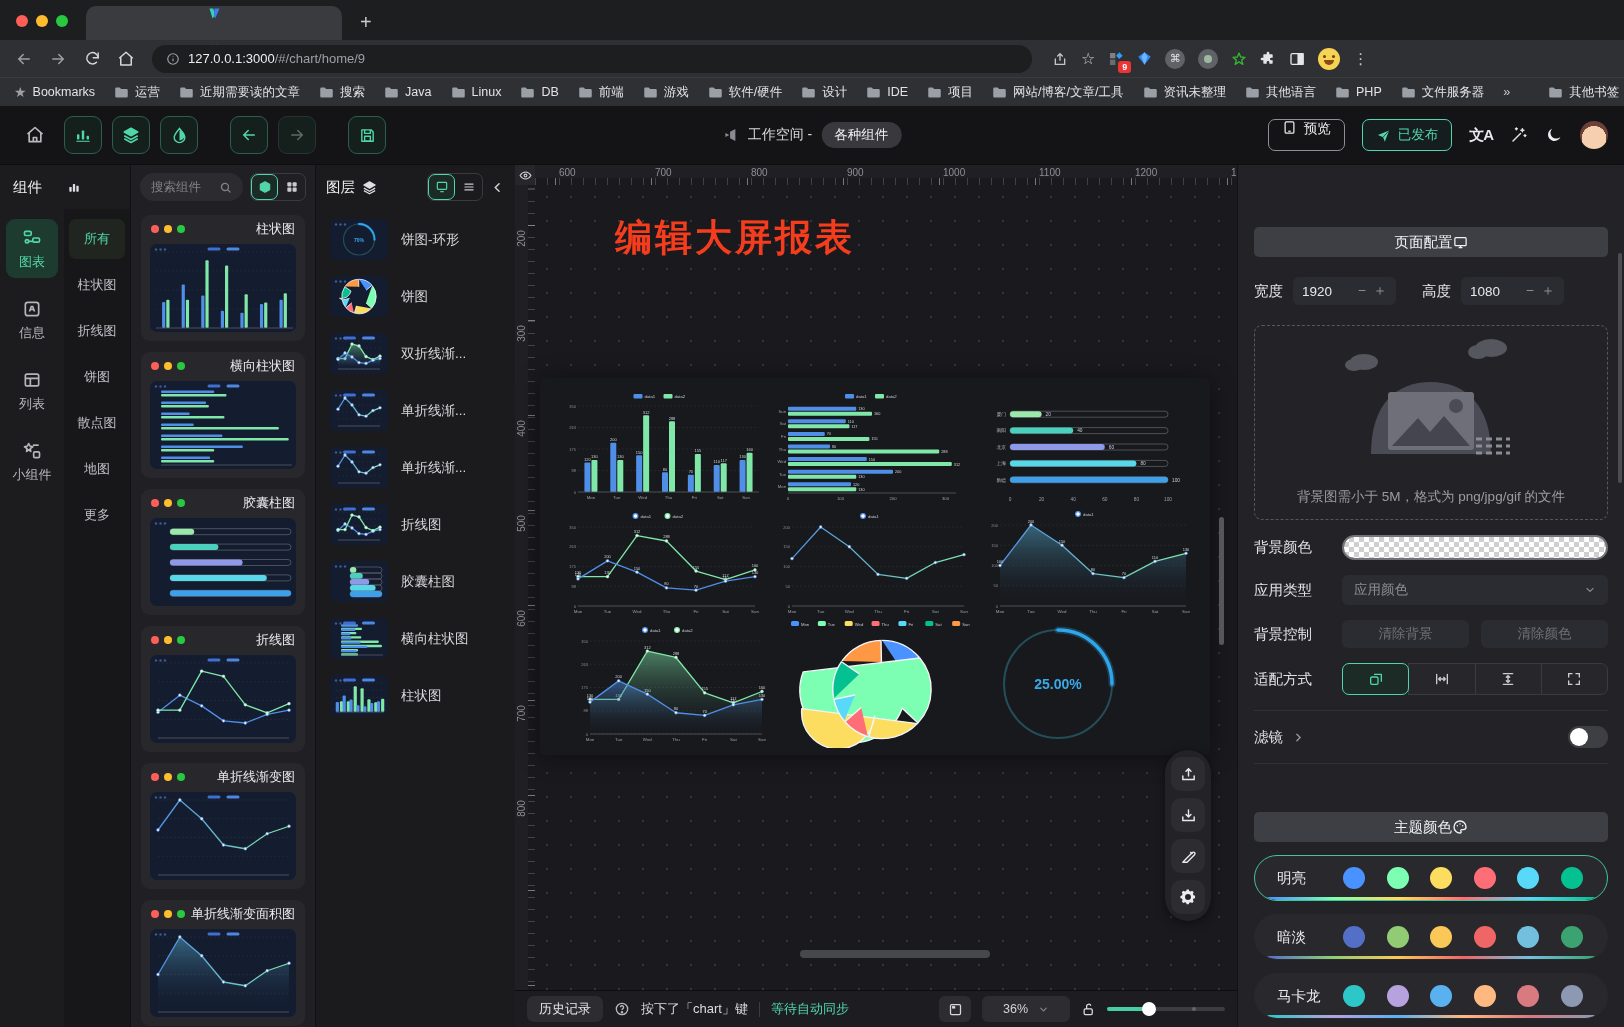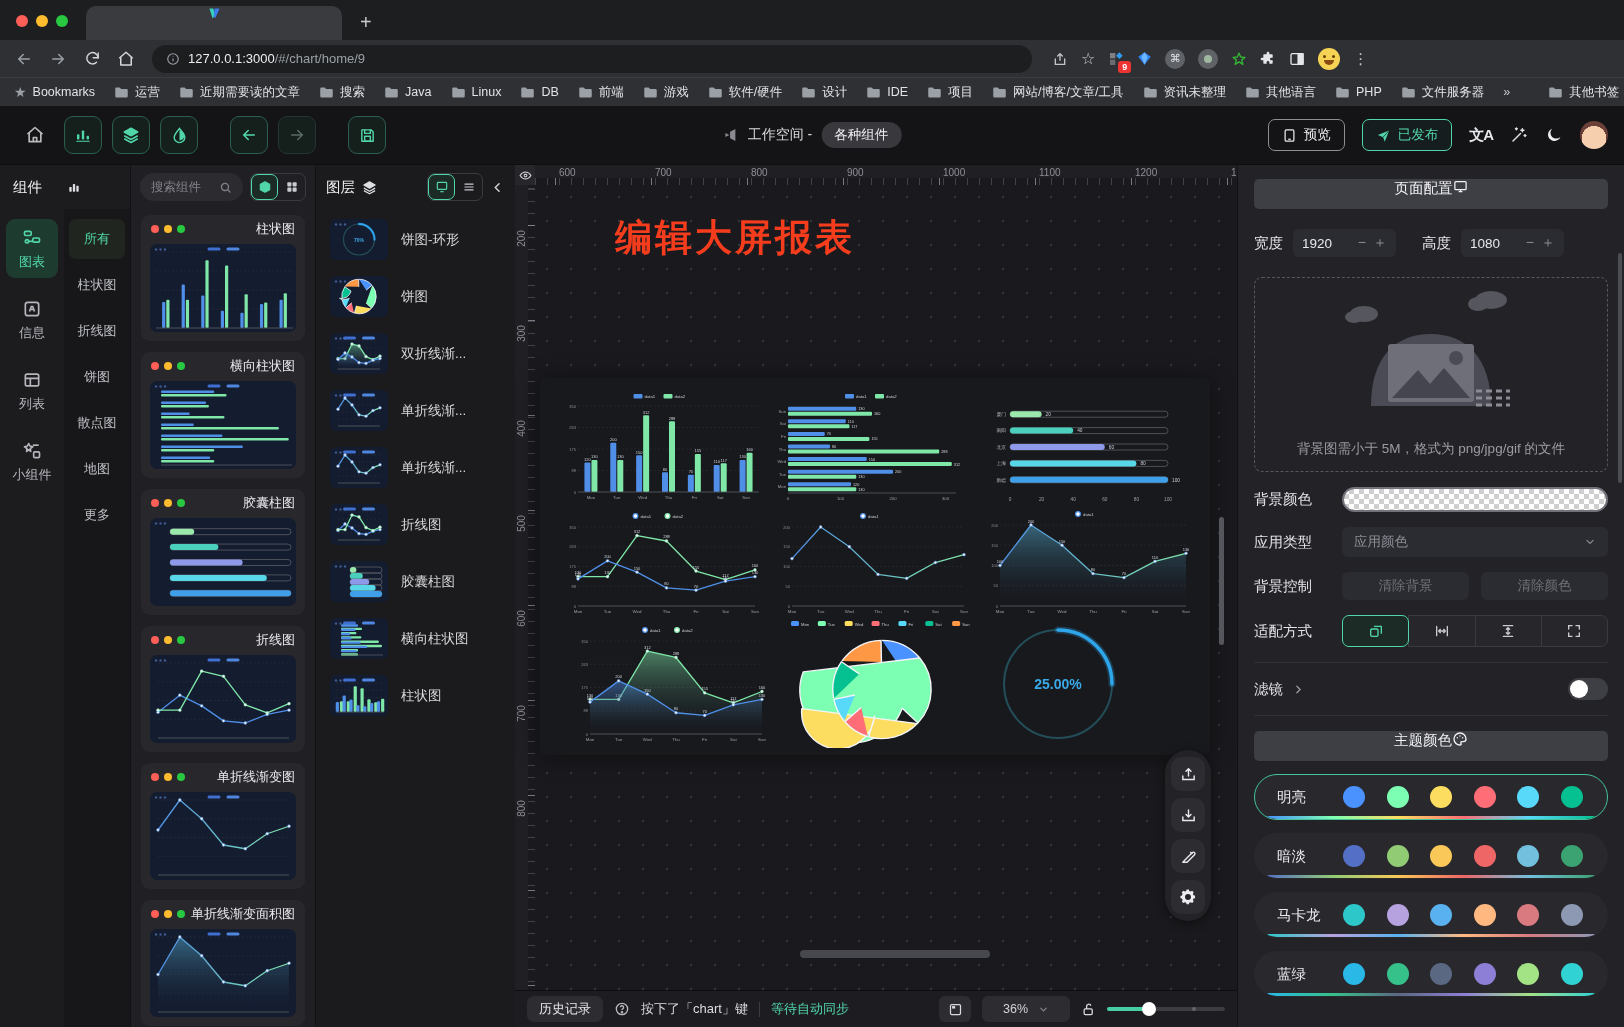--- a/index.html
+++ b/index.html
@@ -46,21 +46,21 @@
   .home-btn { color:#b9babd; width:38px; height:38px; display:flex; align-items:center; justify-content:center; }
   .tool-btn { width:38px; height:38px; border:1px solid #2b5f4d; border-radius:9px; background:#15201c;
     color:#51d6a9; display:flex; align-items:center; justify-content:center; margin-left:10px; }
   .tool-btn.dim { border-color:#25352f; color:#5b6a64; }
   .tb-gap { width:22px; }
   .header-center { position:absolute; left:50%; transform:translateX(-50%); display:flex;
     align-items:center; gap:9px; font-size:14px; color:#d9d9dc; }
   .proj-pill { background:#38383d; border-radius:13px; padding:4px 13px; color:#f0f0f2; font-size:13.5px; }
   .header-right { margin-left:auto; display:flex; align-items:center; gap:17px; }
   .btn-preview { height:32px; border:1px solid #8e8f94; border-radius:7px; color:#ececef; font-size:13.5px;
-    display:flex; align-items:center; gap:7px; padding:0 13px; background:transparent; }
+    display:flex; align-items:flex-start; gap:7px; padding:0 13px; background:transparent; }
   .btn-publish { height:32px; border:1px solid #51d6a9; border-radius:7px; color:#51d6a9; font-size:13.5px;
     display:flex; align-items:center; gap:7px; padding:0 13px; background:rgba(81,214,169,.05); }
   .hdr-ic { color:#e3e4e7; display:flex; align-items:center; }
   .translate-t { font-size:15px; font-weight:bold; color:#e8e9ec; letter-spacing:-1px; }
   .avatar-hdr { width:28px; height:28px; border-radius:50%; background:radial-gradient(circle at 50% 62%, #f5cfae 55%, #6b4038 56%); }
 
   
   .main { display:flex; height:862px; }
 
   .left-wrap { width:130px; display:flex; flex-direction:column; background:#1c1c1f; }
@@ -150,22 +150,22 @@
   .lock-ic { color:#dcdde1; display:flex; }
   .slider { width:118px; height:14px; position:relative; display:flex; align-items:center; }
   .slider-track { width:100%; height:4px; border-radius:2px; background:#3c3d42; position:relative; }
   .slider-fill { position:absolute; left:0; top:0; bottom:0; width:36%; background:#45cfa2; border-radius:2px; }
   .slider-knob { position:absolute; left:calc(36% - 7px); top:0; width:14px; height:14px; border-radius:50%; background:#fff; }
   .slider-dot { position:absolute; left:72%; top:5px; width:4px; height:4px; border-radius:50%; background:#64656b; }
 
   
   .config-col { width:387px; background:#232327; border-left:1px solid #121214; padding:14px 16px 0;
     position:relative; overflow:hidden; }
-  .section-bar { height:30px; background:#3e3f45; border-radius:5px; display:flex; align-items:flex-start;
-    justify-content:center; font-size:14.5px; color:#f2f2f5; }
+  .section-bar { height:30px; background:#3e3f45; border-radius:5px; display:flex; align-items:center;
+    justify-content:center; font-size:14.5px; color:#f2f2f5;margin-top:48px; }
   .size-row { display:flex; align-items:center; margin-top:20px; font-size:14.5px; color:#e5e5e9; }
   .size-lab { margin-right:10px; }
   .num-input { width:103px; height:28px; background:#2b2c31; border-radius:6px; display:flex; align-items:center;
     padding:0 9px; font-size:13.5px; color:#e8e8ec; }
   .num-ctl { margin-left:auto; display:flex; gap:7px; color:#8c8d95; font-size:14px; }
   .size-gap { width:26px; }
   .upload-box { margin-top:20px; height:195px; border:1px dashed #57585f; border-radius:8px; position:relative;
     display:flex; flex-direction:column; align-items:center; justify-content:flex-end; padding-bottom:13px; }
   .upload-hint { font-size:13.5px; color:#9b9ba3; }
   .upload-art { position:absolute; top:8px; left:0; right:0; display:flex; justify-content:center; }

